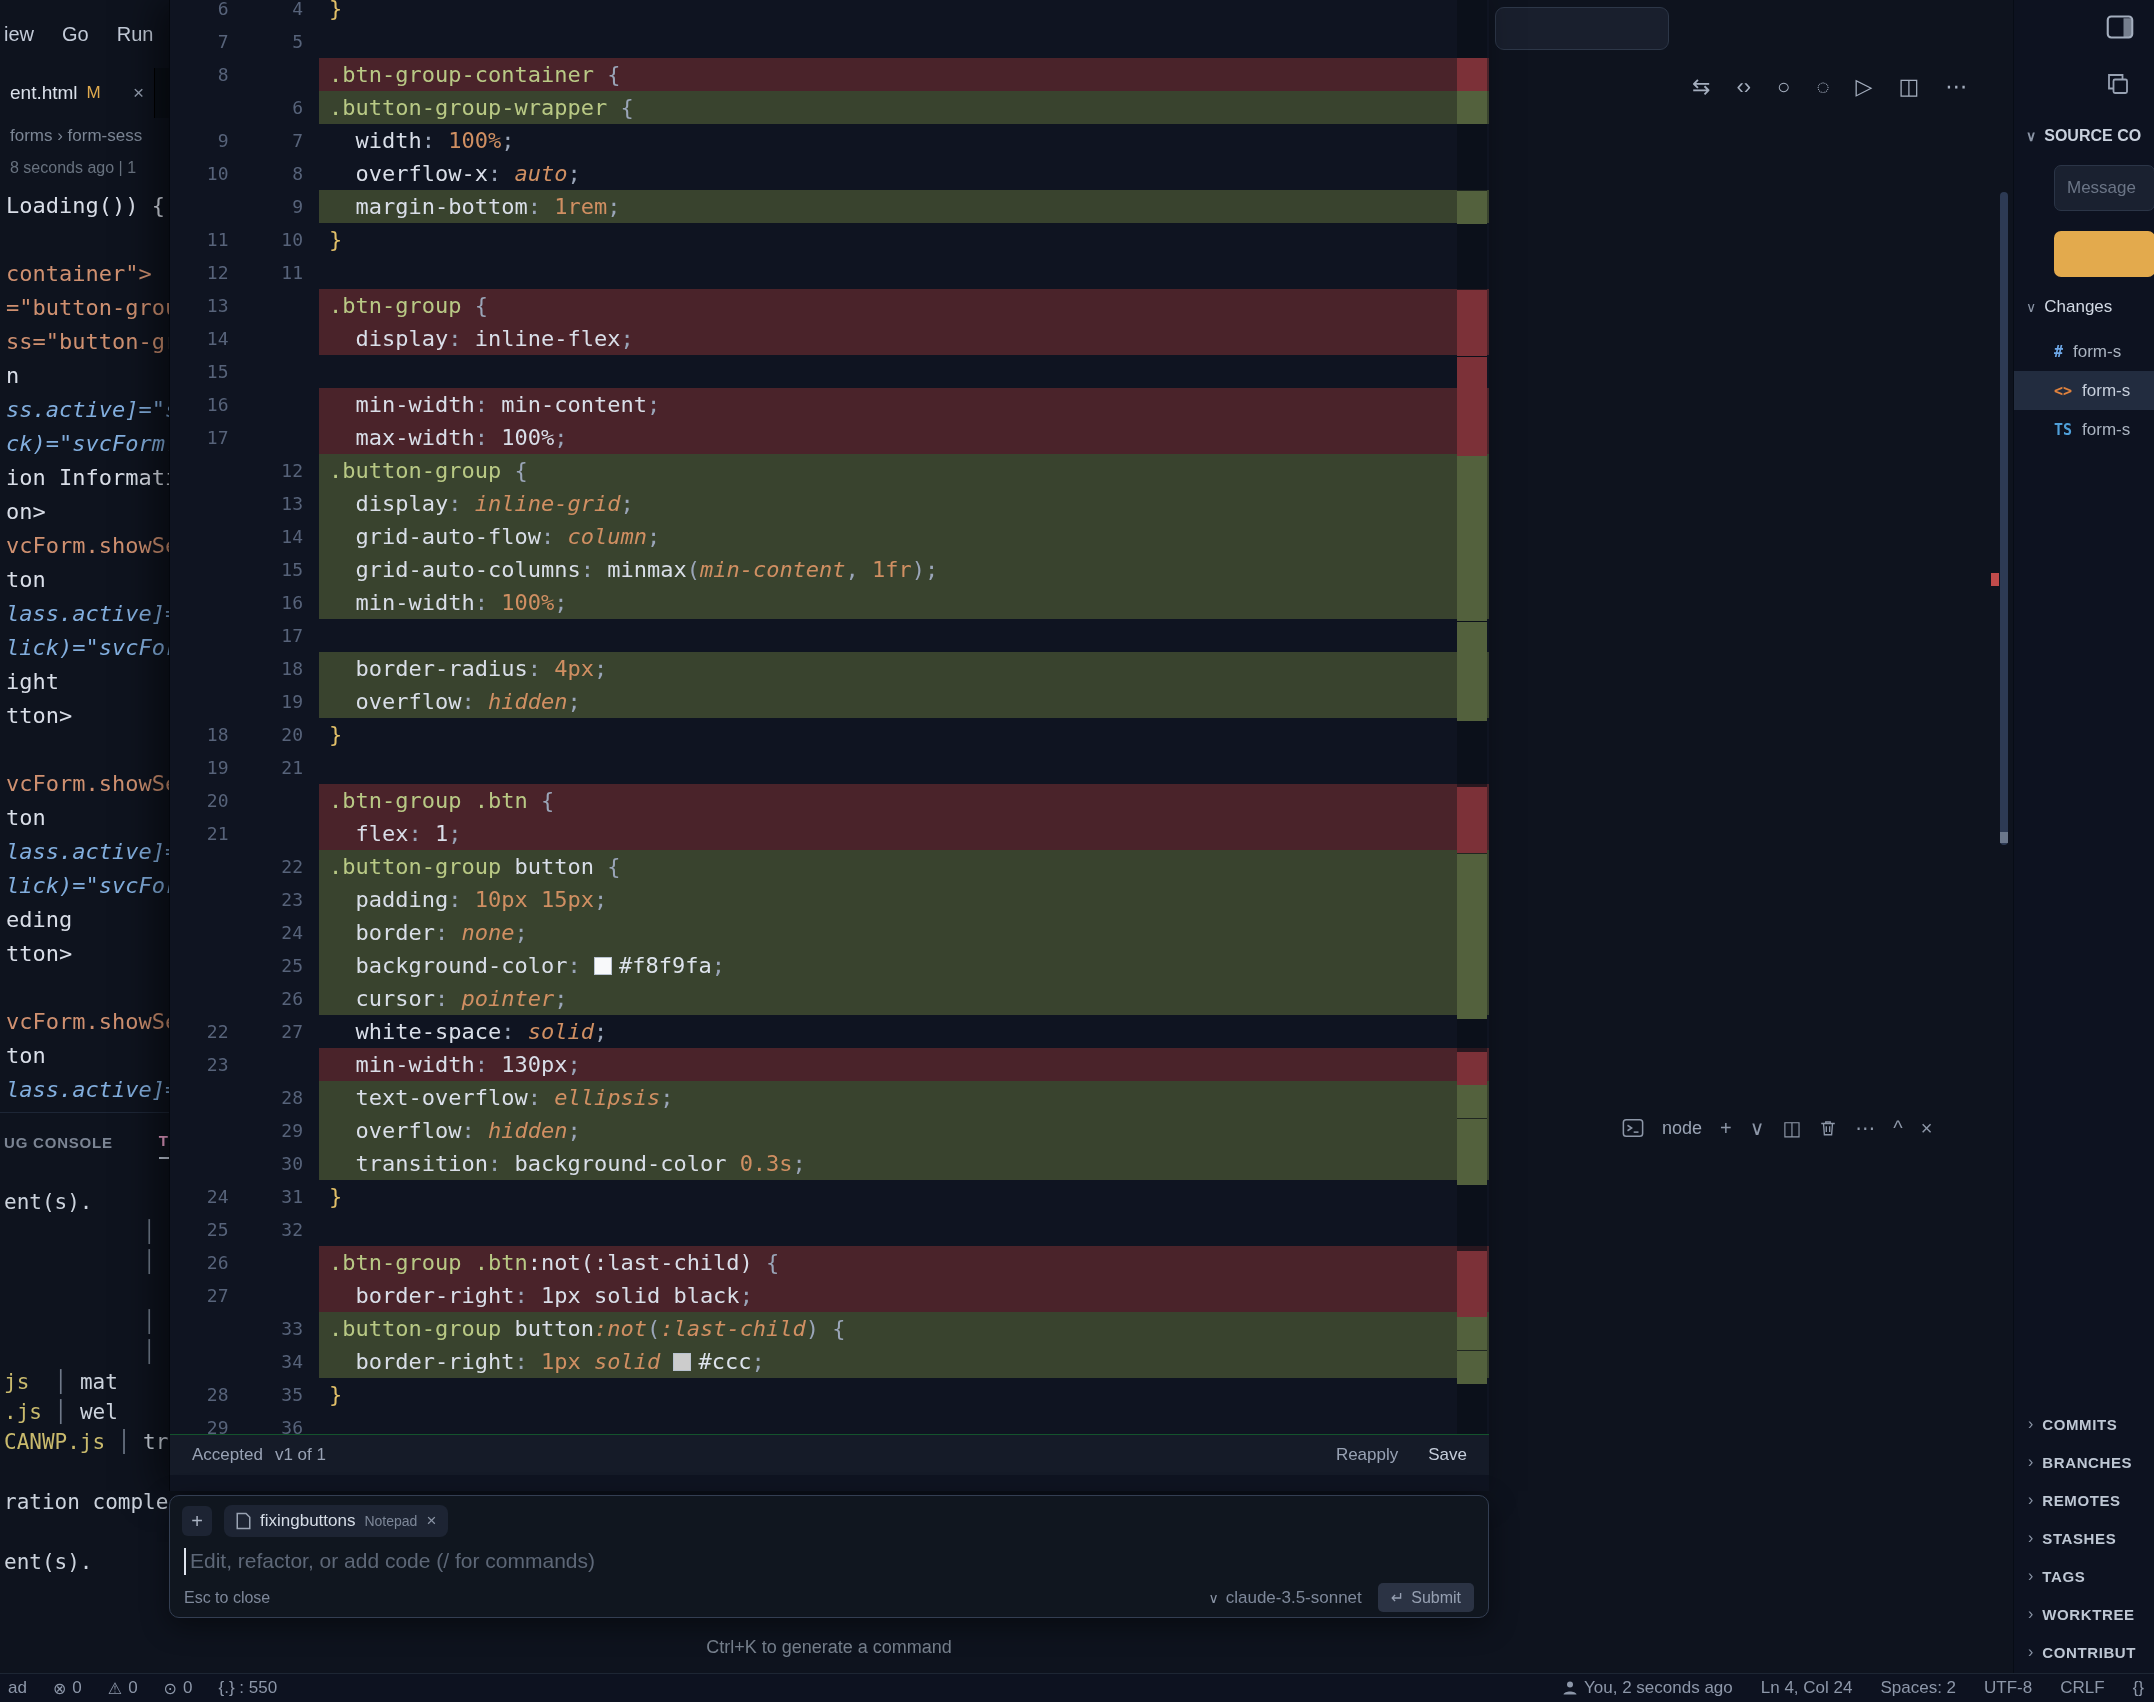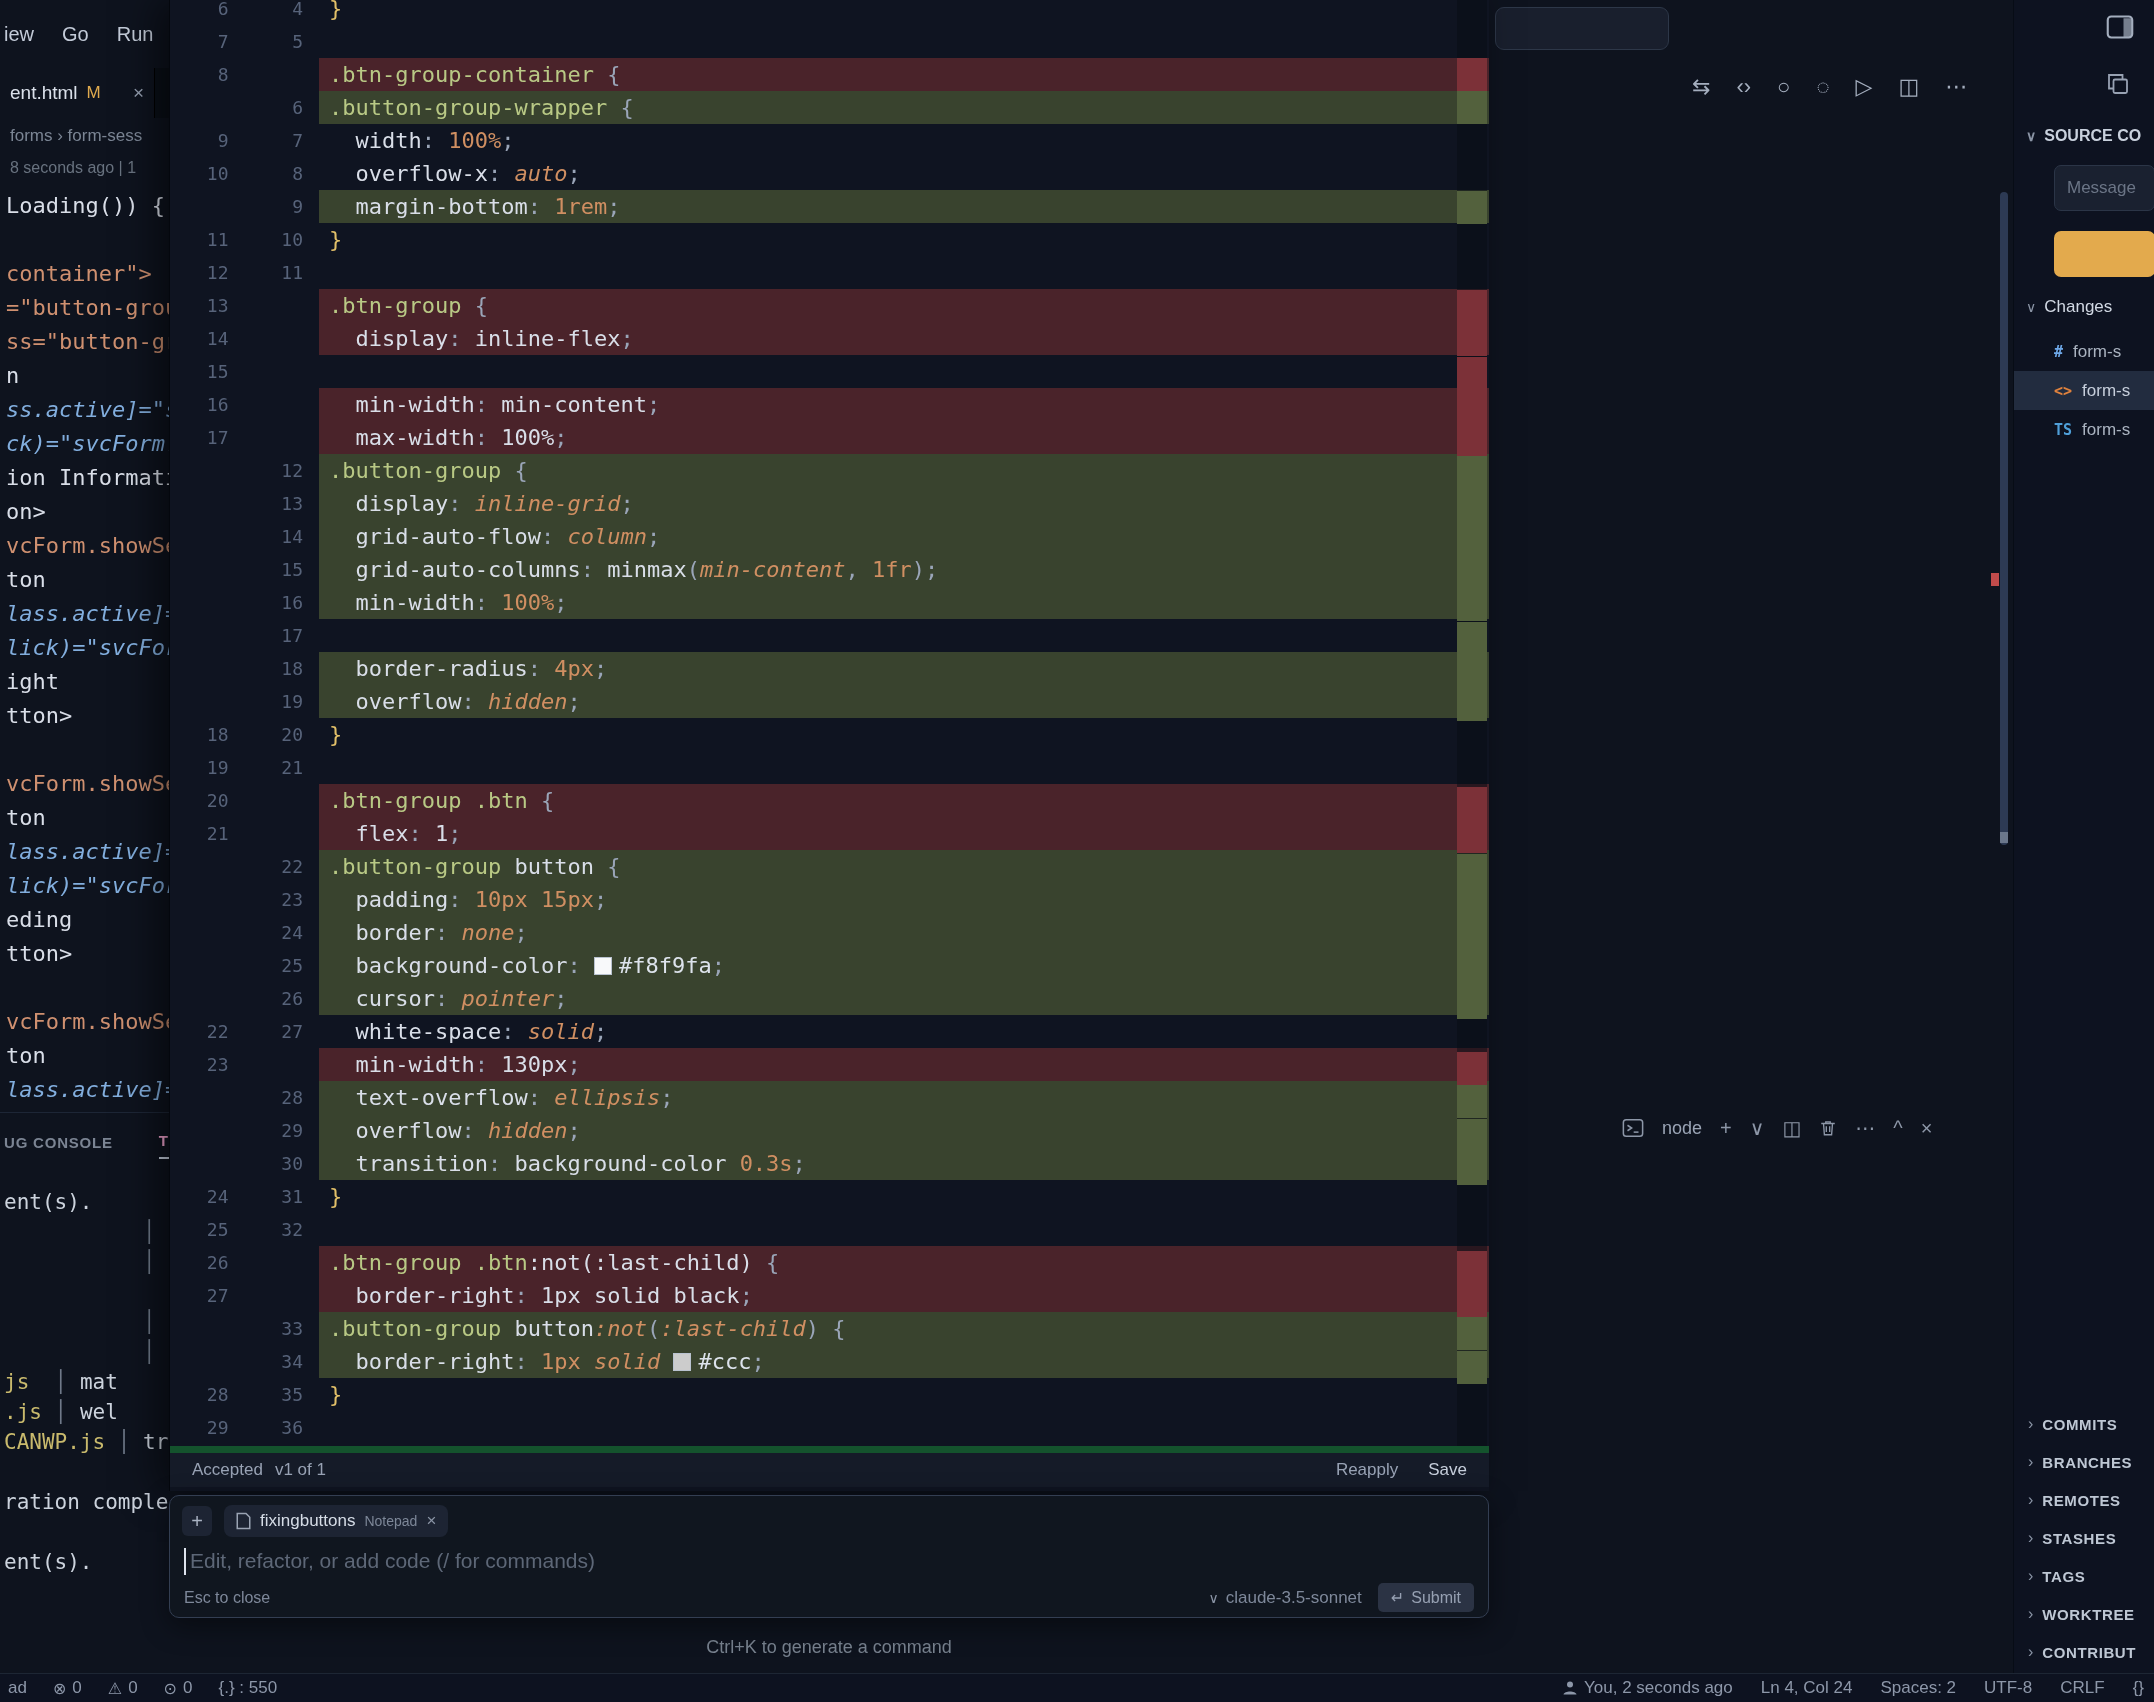--- a/index.html
+++ b/index.html
@@ -34,21 +34,21 @@
   .dcode{flex:1;white-space:pre;font-family:"DejaVu Sans Mono",monospace;font-size:22px;line-height:33px;padding-left:10px;overflow:hidden}
   .drow.del .dcode{background:#4a232a}
   .drow.add .dcode{background:#39432e}
   .tk-sel{color:#b9c985}.tk-plain{color:#d9dee8}.tk-pun{color:#9aa5b8}.tk-num{color:#d08f62}
   .tk-kw{color:#d08f62;font-style:italic}.tk-brace{color:#e2c069}.tk-hex{color:#dde3ec}
   .tk-str{color:#cf9070}.tk-attr{color:#82aede;font-style:italic}
   .swatch{display:inline-block;width:18px;height:18px;border:1px solid #b9c2cf;vertical-align:-2px;margin-right:7px}
   .diff-ruler{position:absolute;top:0;right:2px;width:30px;height:1450px;background:rgba(7,11,19,.5)}
   .rmark{position:absolute;left:0;width:100%;height:33px}
   .rmark.del{background:#7c3138}.rmark.add{background:#53613d}
-  .accept-bar{position:absolute;left:0;right:0;bottom:4px;height:41px;background:#151b28;border-top:7px solid #14532d;display:flex;align-items:center;padding:0 22px;gap:12px;font-size:17px;color:#98a2b4;z-index:3}
+  .accept-bar{position:absolute;left:0;right:0;bottom:16px;height:41px;background:#151b28;border-top:1px solid #14532d;display:flex;align-items:center;padding:0 22px;gap:12px;font-size:17px;color:#98a2b4;z-index:3}
   .accept-bar .spacer{flex:1}
   .accept-bar button{background:none;border:none;color:#98a2b4;font-size:17px;font-family:inherit;cursor:pointer}
   .accept-bar .save-btn{color:#c6cedb;margin-left:18px}
   
   #chat-widget{position:absolute;left:169px;top:1495px;width:1320px;height:123px;background:#10161f;border:1px solid #333e52;border-radius:10px;z-index:20;box-shadow:0 8px 28px rgba(0,0,0,.45)}
   .chat-head{display:flex;align-items:center;gap:12px;padding:9px 12px 4px}
   .chat-add{width:30px;height:30px;border-radius:6px;background:#1d2433;border:none;color:#aab3c3;font-size:20px;line-height:26px;cursor:pointer}
   .chat-pill{display:flex;align-items:center;gap:9px;background:#1d2433;border-radius:8px;padding:4px 12px;height:32px;color:#9aa3b3}
   .pill-name{font-size:17px;color:#d5dce6}
   .pill-kind{font-size:14px;color:#7d8798}

